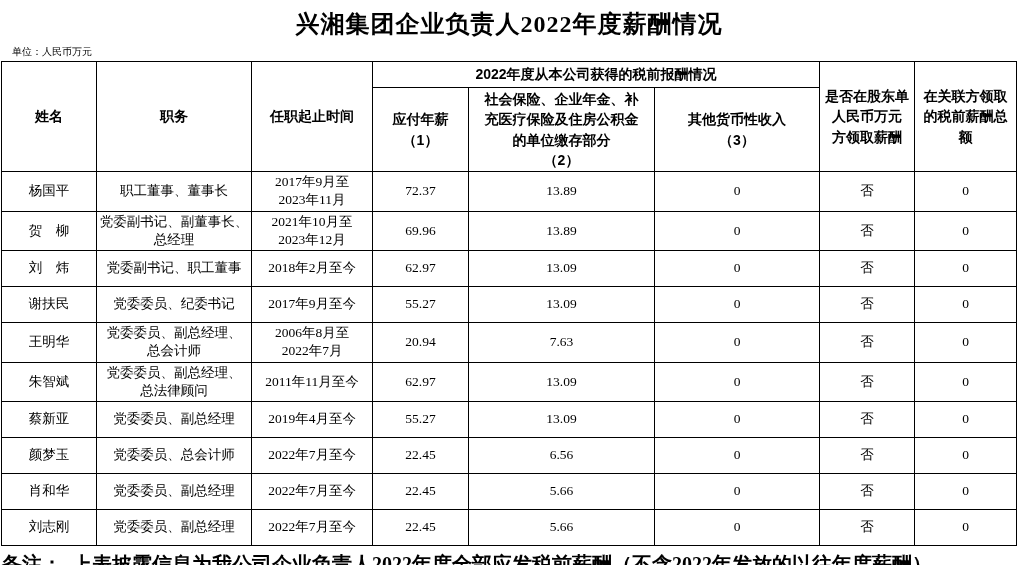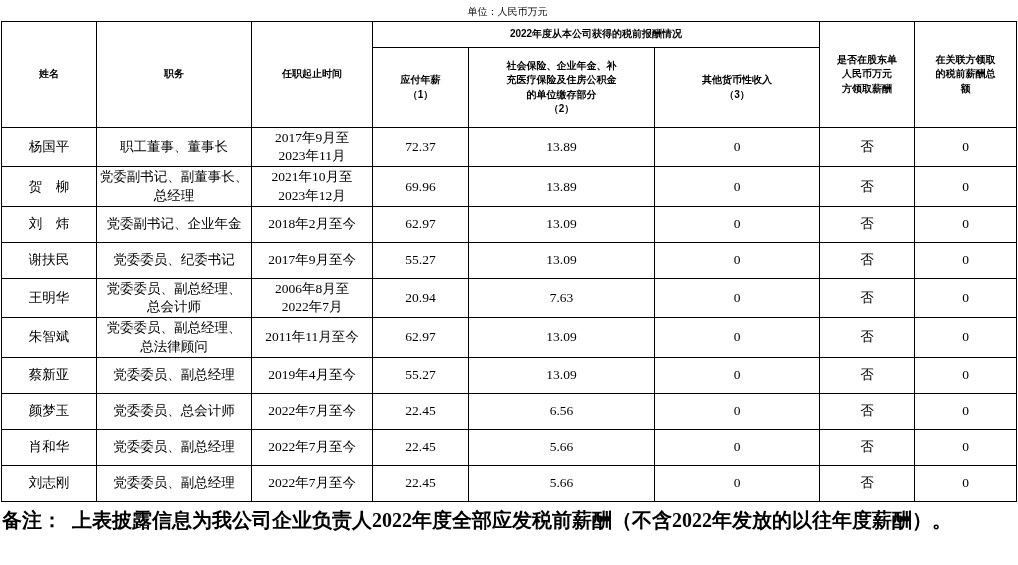--- a/index.html
+++ b/index.html
@@ -13,44 +13,44 @@
 
   .title {
     text-align: center;
     font-size: 24px;
     font-weight: bold;
     margin: 8px 0 0 0;
     letter-spacing: 1px;
     font-family: "Liberation Serif", serif;
   }
   .unit-note {
-    text-align: center;
+    text-align: left;
     font-size: 10px;
-    margin: 5px 3px 2px 0;
+    margin: 5px 3px 2px 12px;
     font-family: "Liberation Serif", serif;
   }
 
   table.salary {
     table-layout: fixed;
     border-collapse: collapse;
     width: 1015px;
     margin-left: 1px;
   }
   table.salary th, table.salary td {
     border: 1px solid #000;
     text-align: center;
     vertical-align: middle;
     white-space: pre-line;
     padding: 1px 2px;
     overflow: hidden;
   }
   table.salary th {
     font-family: "Liberation Sans", sans-serif;
     font-weight: bold;
-    font-size: 10px;
+    font-size: 14px;
     line-height: 1.45;
   }
   table.salary td {
     font-family: "Liberation Serif", serif;
     font-size: 13.5px;
     line-height: 1.35;
   }
   tr.hdr-top  { height: 26px; }
   tr.hdr-sub  { height: 80px; }
   tbody tr    { height: 36px; }
@@ -61,20 +61,21 @@
     font-weight: bold;
     font-family: "Liberation Serif", serif;
   }
   .footer-note .note-text { margin-left: 10px; font-weight: bold; }
 </style>
 </head>
 <body>
 
 <div class="page">
 
+  <div class="title">兴湘集团企业负责人2022年度薪酬情况</div>
 
   <div class="unit-note">单位：人民币万元</div>
 
   <table class="salary">
     <colgroup>
       <col style="width:95px">
         <col style="width:155px">
         <col style="width:121px">
         <col style="width:96px">
       <col style="width:186px">
@@ -125,21 +126,21 @@
           <td>2021年10月至
 2023年12月</td>
           <td>69.96</td>
           <td>13.89</td>
           <td>0</td>
           <td>否</td>
           <td>0</td>
         </tr>
         <tr>
           <td>刘　炜</td>
-          <td>党委副书记、企业年金</td>
+          <td>党委副书记、职工董事</td>
           <td>2018年2月至今</td>
           <td>62.97</td>
           <td>13.09</td>
           <td>0</td>
           <td>否</td>
           <td>0</td>
         </tr>
         <tr>
           <td>谢扶民</td>
           <td>党委委员、纪委书记</td>

